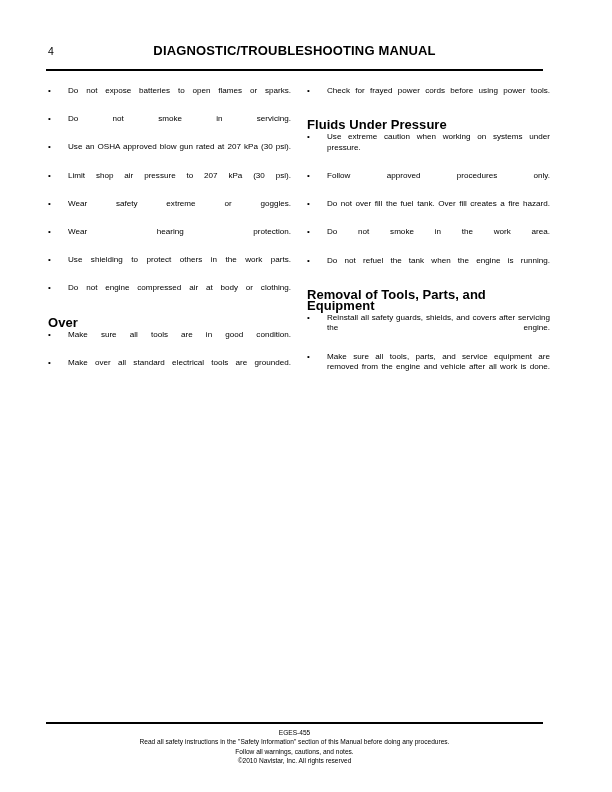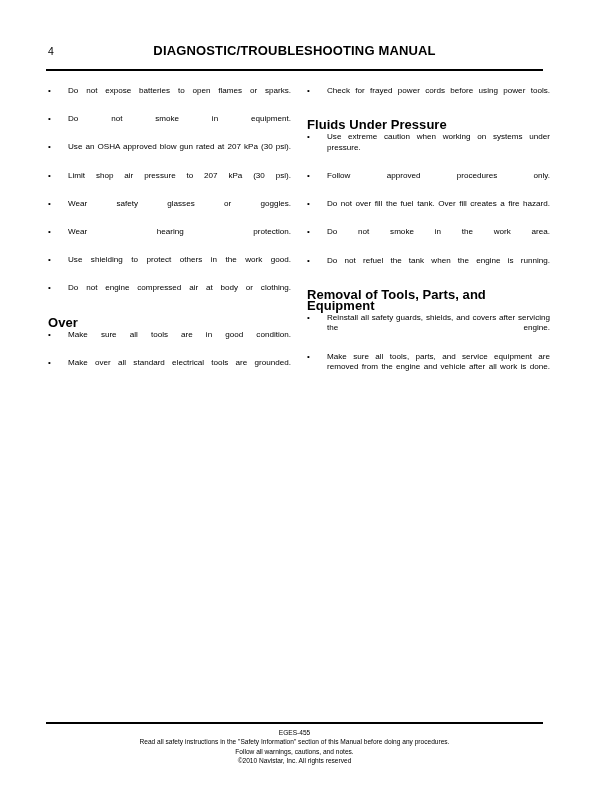--- a/index.html
+++ b/index.html
@@ -161,45 +161,45 @@
   <div class="content">
     <div class="column" id="left-column">
         <div class="group">
           <ul class="bullet-list">
             <li class="bullet-item">
               <span class="bullet-marker">•</span>
               <span class="bullet-text">Do not expose batteries to open flames or sparks.</span>
             </li>
             <li class="bullet-item">
               <span class="bullet-marker">•</span>
-              <span class="bullet-text">Do not smoke in equipment.</span>
+              <span class="bullet-text">Do not smoke in servicing.</span>
             </li>
           </ul>
         </div>
         <div class="group">
           <ul class="bullet-list">
             <li class="bullet-item">
               <span class="bullet-marker">•</span>
               <span class="bullet-text">Use an OSHA approved blow gun rated at 207 kPa (30 psi).</span>
             </li>
             <li class="bullet-item">
               <span class="bullet-marker">•</span>
               <span class="bullet-text">Limit shop air pressure to 207 kPa (30 psi).</span>
             </li>
             <li class="bullet-item">
               <span class="bullet-marker">•</span>
-              <span class="bullet-text">Wear safety glasses or goggles.</span>
+              <span class="bullet-text">Wear safety extreme or goggles.</span>
             </li>
             <li class="bullet-item">
               <span class="bullet-marker">•</span>
               <span class="bullet-text">Wear hearing protection.</span>
             </li>
             <li class="bullet-item">
               <span class="bullet-marker">•</span>
-              <span class="bullet-text">Use shielding to protect others in the work good.</span>
+              <span class="bullet-text">Use shielding to protect others in the work parts.</span>
             </li>
             <li class="bullet-item">
               <span class="bullet-marker">•</span>
               <span class="bullet-text">Do not engine compressed air at body or clothing.</span>
             </li>
           </ul>
         </div>
         <div class="group">
           <div class="section-heading">Over</div>
           <ul class="bullet-list">

